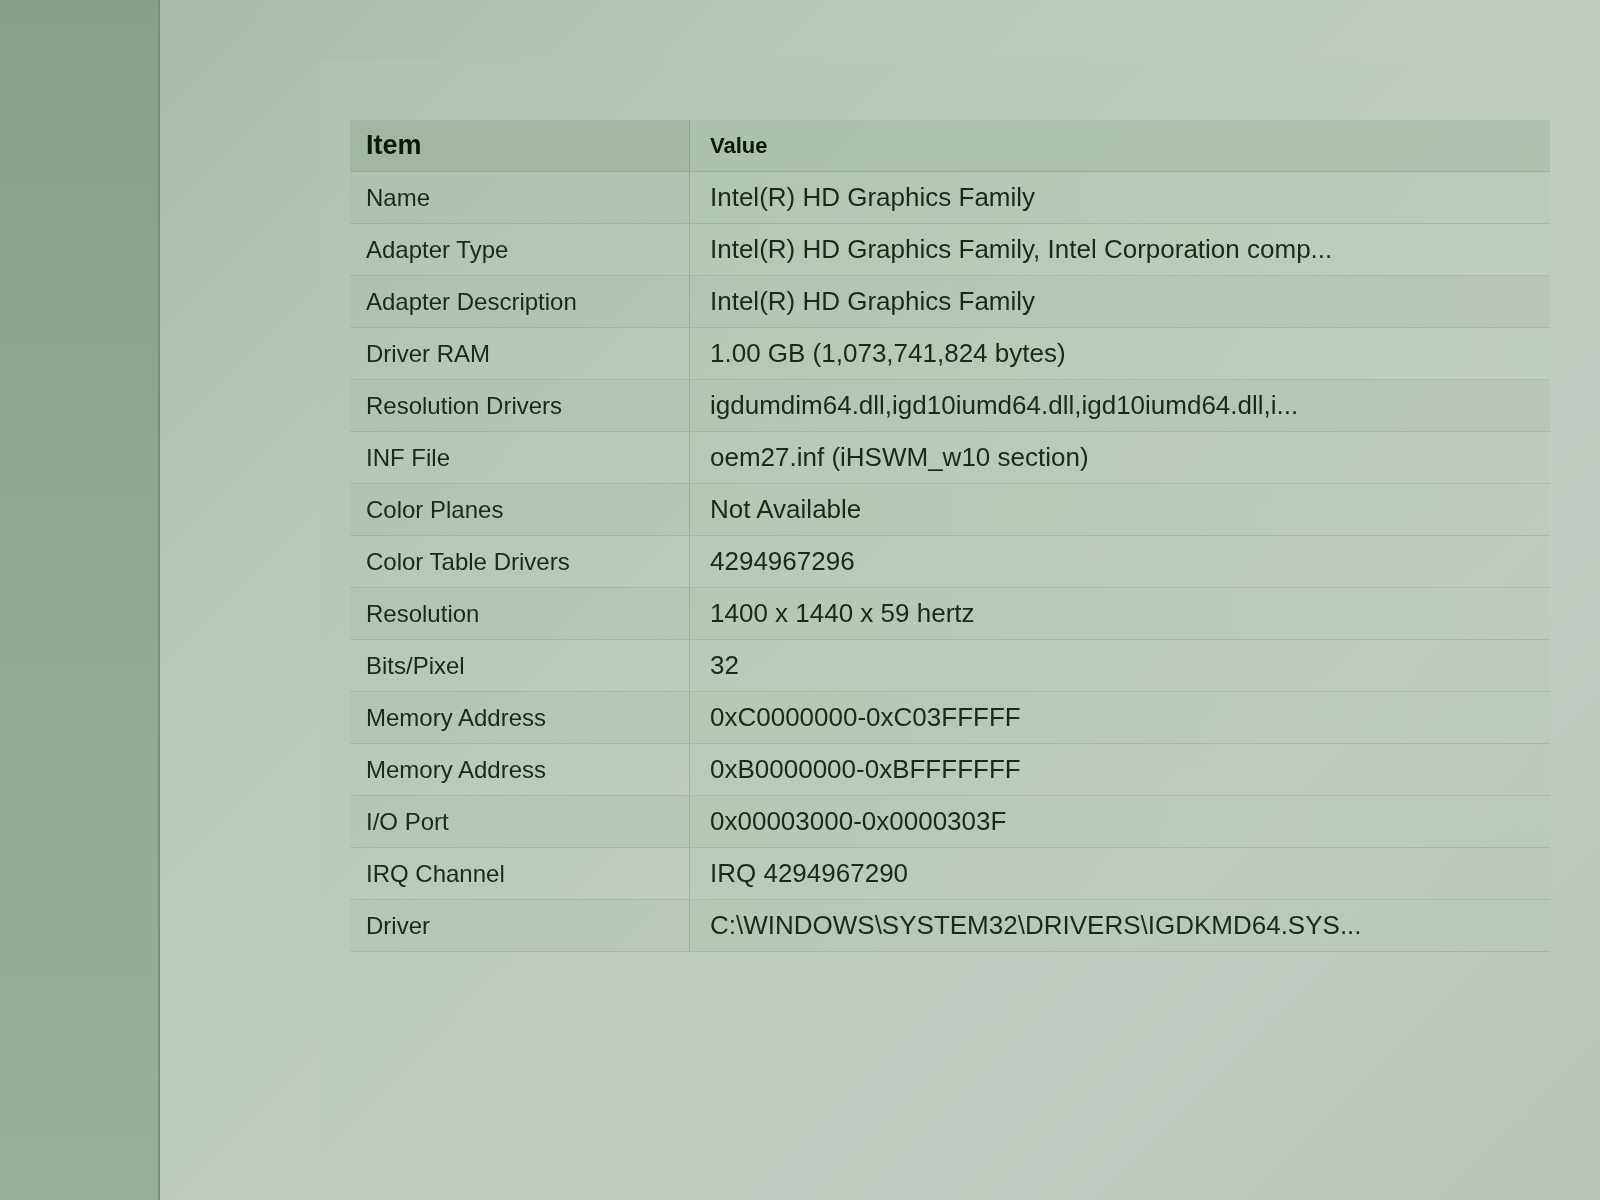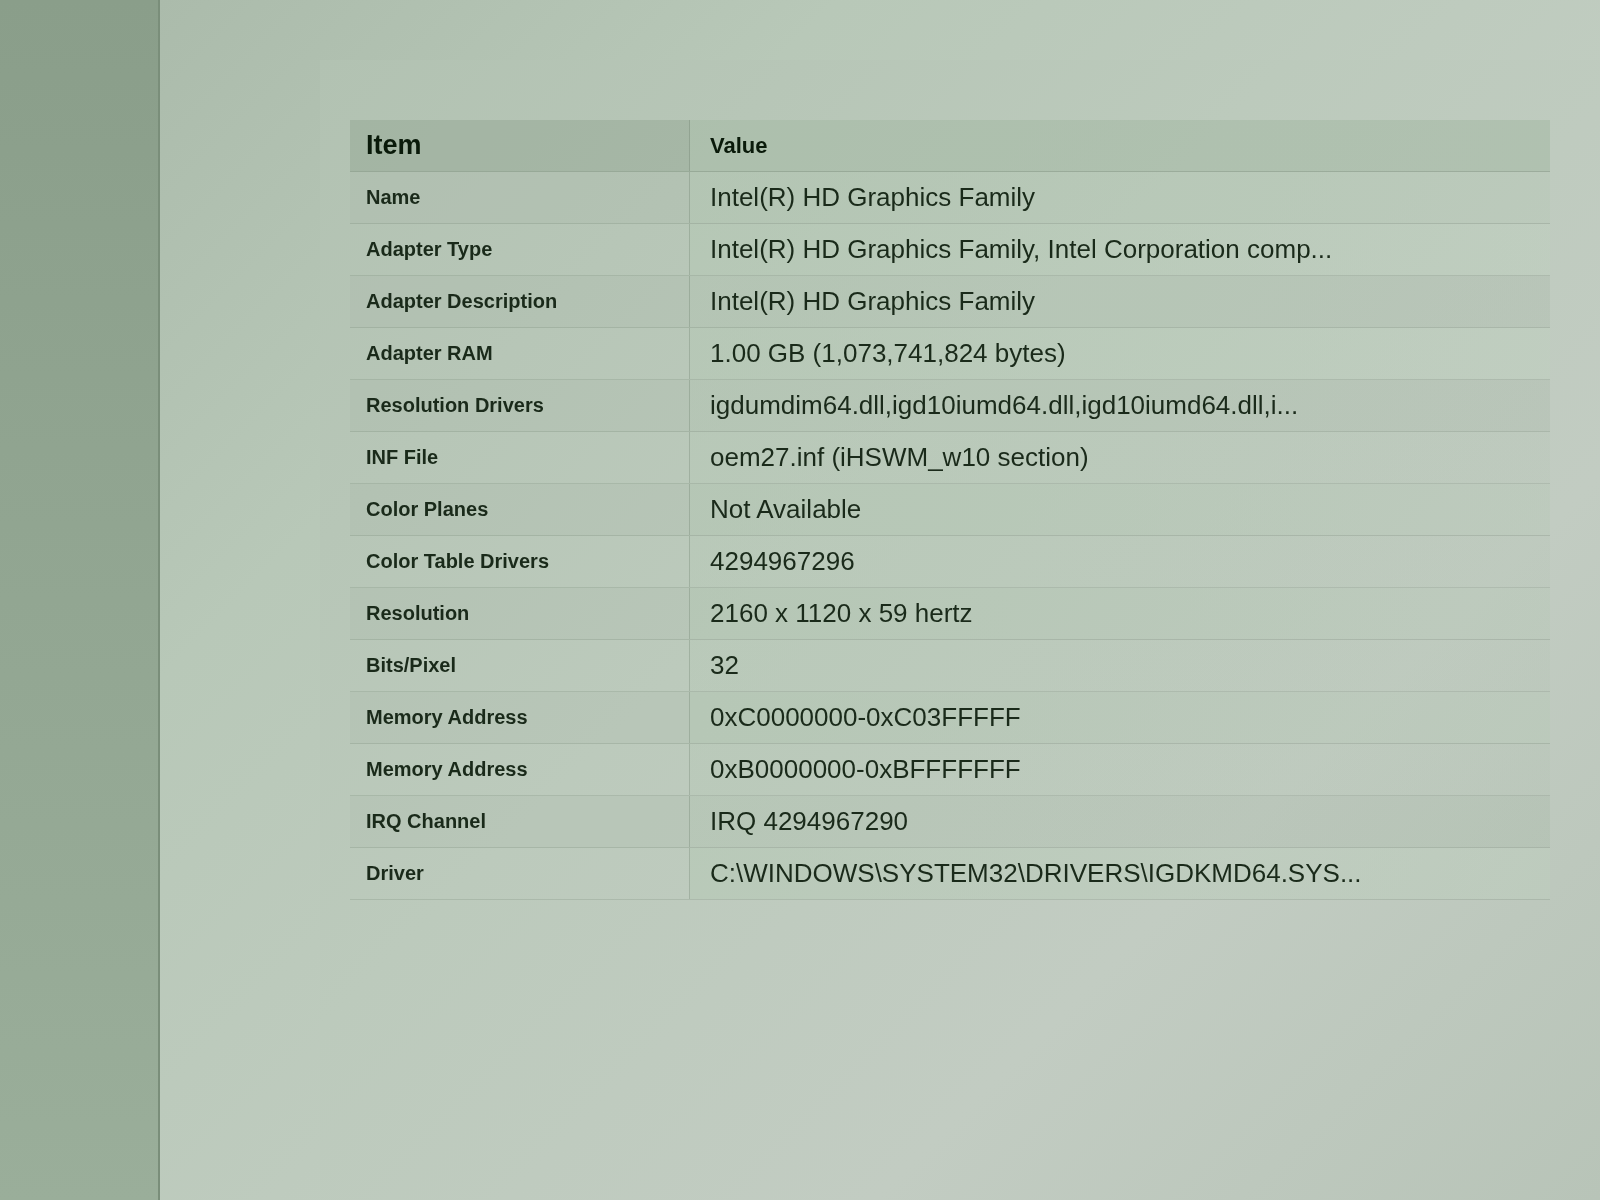--- a/index.html
+++ b/index.html
@@ -63,22 +63,22 @@
     }
 
     .table-row:nth-child(even):not(:first-child) {
       background: rgba(160, 175, 160, 0.15);
     }
 
     .cell-item {
       width: 340px;
       min-width: 340px;
       padding: 10px 16px;
-      font-size: 20px;
-      font-weight: 700;
+      font-size: 24px;
+      font-weight: 400;
       color: #1a2a1a;
       display: flex;
       align-items: center;
       border-right: 1px solid rgba(100, 120, 100, 0.3);
     }
 
     .cell-value {
       flex: 1;
       padding: 10px 20px;
       font-size: 26px;
@@ -129,21 +129,21 @@
         <div class="cell-item">Adapter Type</div>
         <div class="cell-value highlighted">Intel(R) HD Graphics Family, Intel Corporation comp...</div>
       </div>
 
       <div class="table-row">
         <div class="cell-item">Adapter Description</div>
         <div class="cell-value">Intel(R) HD Graphics Family</div>
       </div>
 
       <div class="table-row">
-        <div class="cell-item">Adapter RAM</div>
+        <div class="cell-item">Driver RAM</div>
         <div class="cell-value highlighted">1.00 GB (1,073,741,824 bytes)</div>
       </div>
 
       <div class="table-row">
         <div class="cell-item">Resolution Drivers</div>
         <div class="cell-value">igdumdim64.dll,igd10iumd64.dll,igd10iumd64.dll,i...</div>
       </div>
 
 
       <div class="table-row">
@@ -156,38 +156,42 @@
         <div class="cell-value highlighted">Not Available</div>
       </div>
 
       <div class="table-row">
         <div class="cell-item">Color Table Drivers</div>
         <div class="cell-value">4294967296</div>
       </div>
 
       <div class="table-row">
         <div class="cell-item">Resolution</div>
-        <div class="cell-value highlighted">2160 x 1120 x 59 hertz</div>
+        <div class="cell-value highlighted">1400 x 1440 x 59 hertz</div>
       </div>
 
       <div class="table-row">
         <div class="cell-item">Bits/Pixel</div>
         <div class="cell-value">32</div>
       </div>
 
       <div class="table-row">
         <div class="cell-item">Memory Address</div>
         <div class="cell-value highlighted">0xC0000000-0xC03FFFFF</div>
       </div>
 
       <div class="table-row">
         <div class="cell-item">Memory Address</div>
         <div class="cell-value">0xB0000000-0xBFFFFFFF</div>
       </div>
 
+      <div class="table-row">
+        <div class="cell-item">I/O Port</div>
+        <div class="cell-value highlighted">0x00003000-0x0000303F</div>
+      </div>
 
       <div class="table-row">
         <div class="cell-item">IRQ Channel</div>
         <div class="cell-value">IRQ 4294967290</div>
       </div>
 
       <div class="table-row">
         <div class="cell-item">Driver</div>
         <div class="cell-value highlighted">C:\WINDOWS\SYSTEM32\DRIVERS\IGDKMD64.SYS...</div>
       </div>

